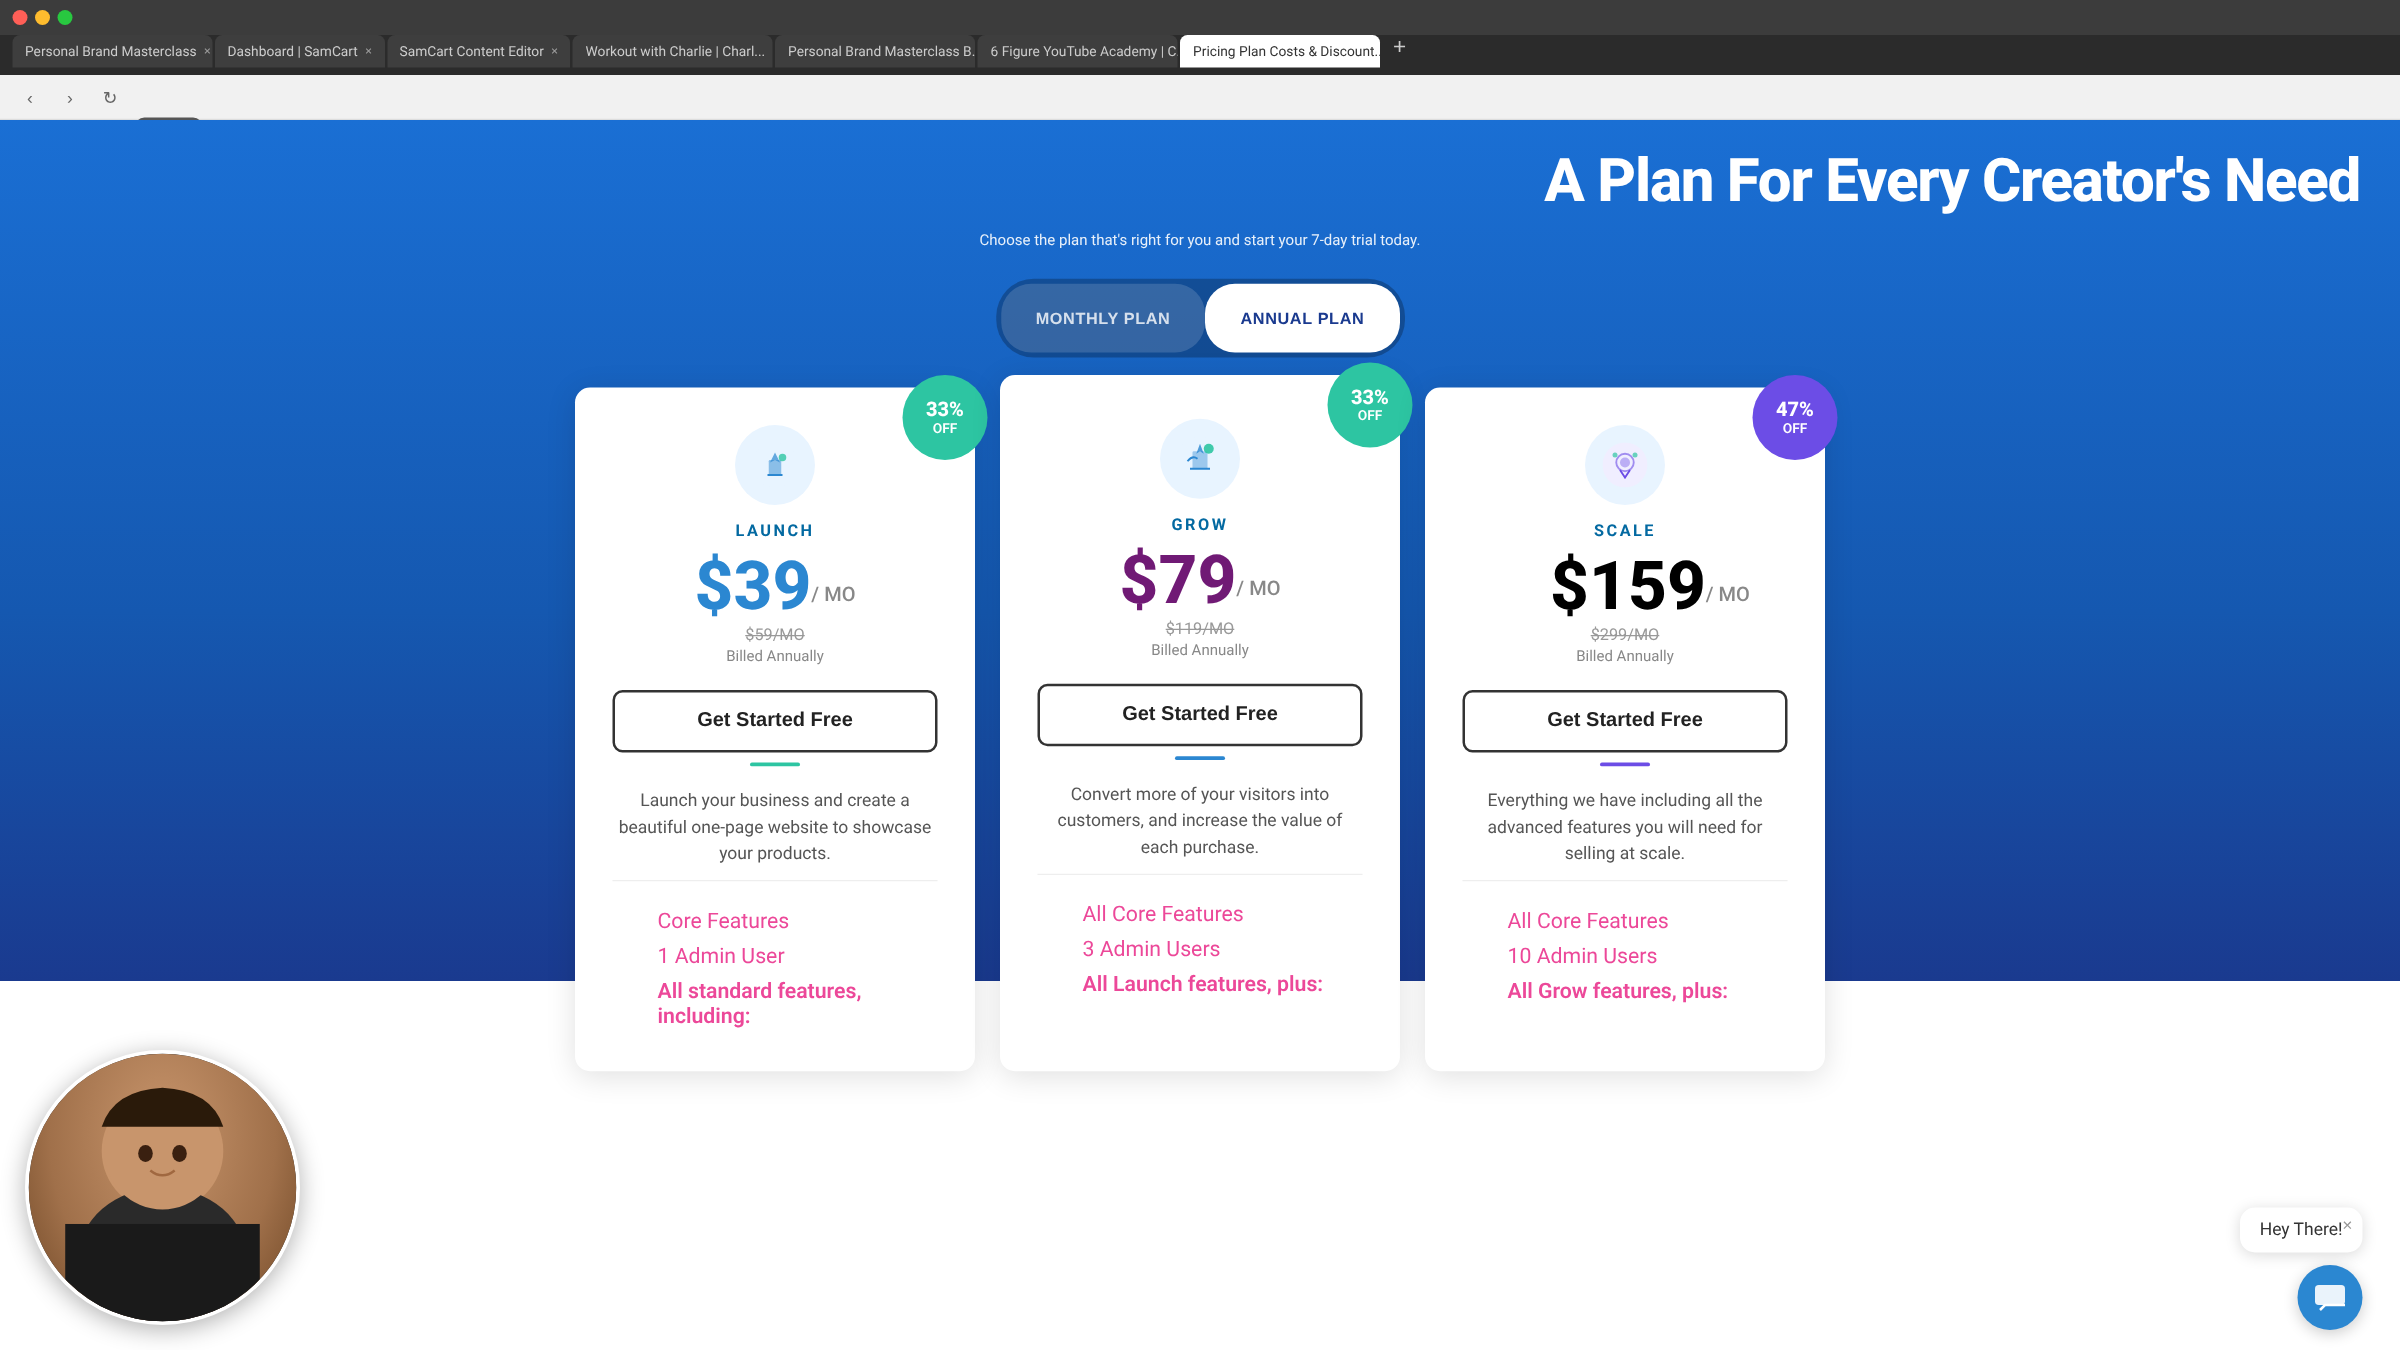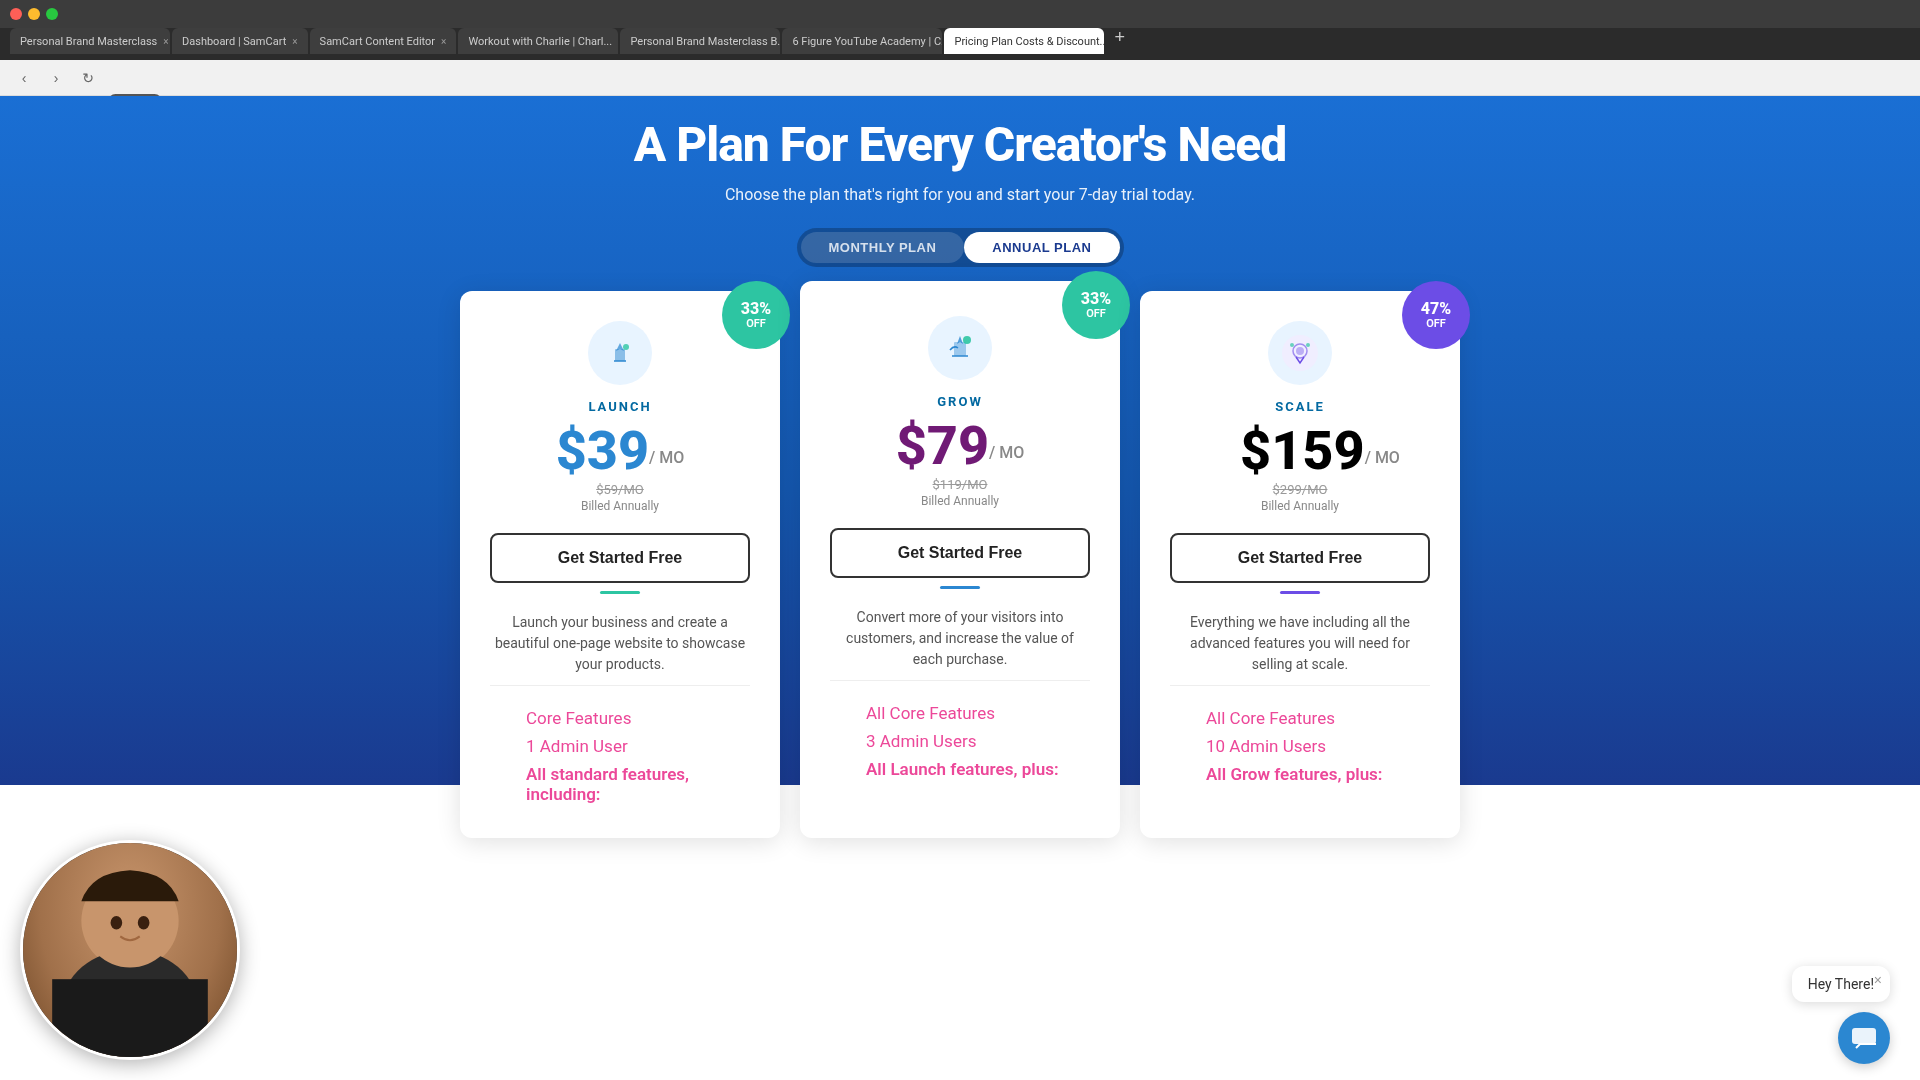--- a/index.html
+++ b/index.html
@@ -129,47 +129,47 @@
     }
 
     
     .hero-bg {
       background: linear-gradient(180deg, #1a6fd4 0%, #1558b0 40%, #1a3a8f 70%, #fff 70%);
       min-height: 100%;
       padding-bottom: 40px;
     }
 
     .hero-title {
-      text-align: center;
+      text-align: right;
       color: #fff;
       font-size: 48px;
       font-weight: 800;
-      padding: 20px 60px 0;
+      padding: 20px 32px 0;
       letter-spacing: -1px;
     }
 
     .hero-subtitle {
       text-align: center;
       color: rgba(255,255,255,0.9);
-      font-size: 16px;
+      font-size: 12px;
       margin-top: 12px;
     }
 
     
     .plan-toggle {
       display: flex;
       justify-content: center;
       margin: 24px auto;
       background: rgba(0,0,0,0.25);
       border-radius: 30px;
       width: fit-content;
       padding: 4px;
     }
     .toggle-btn {
-      padding: 8px 28px;
+      padding: 20px 28px;
       border-radius: 24px;
       border: none;
       font-size: 13px;
       font-weight: 600;
       letter-spacing: 0.5px;
       cursor: pointer;
     }
     .toggle-btn.monthly {
       background: rgba(255,255,255,0.15);
       color: rgba(255,255,255,0.8);

